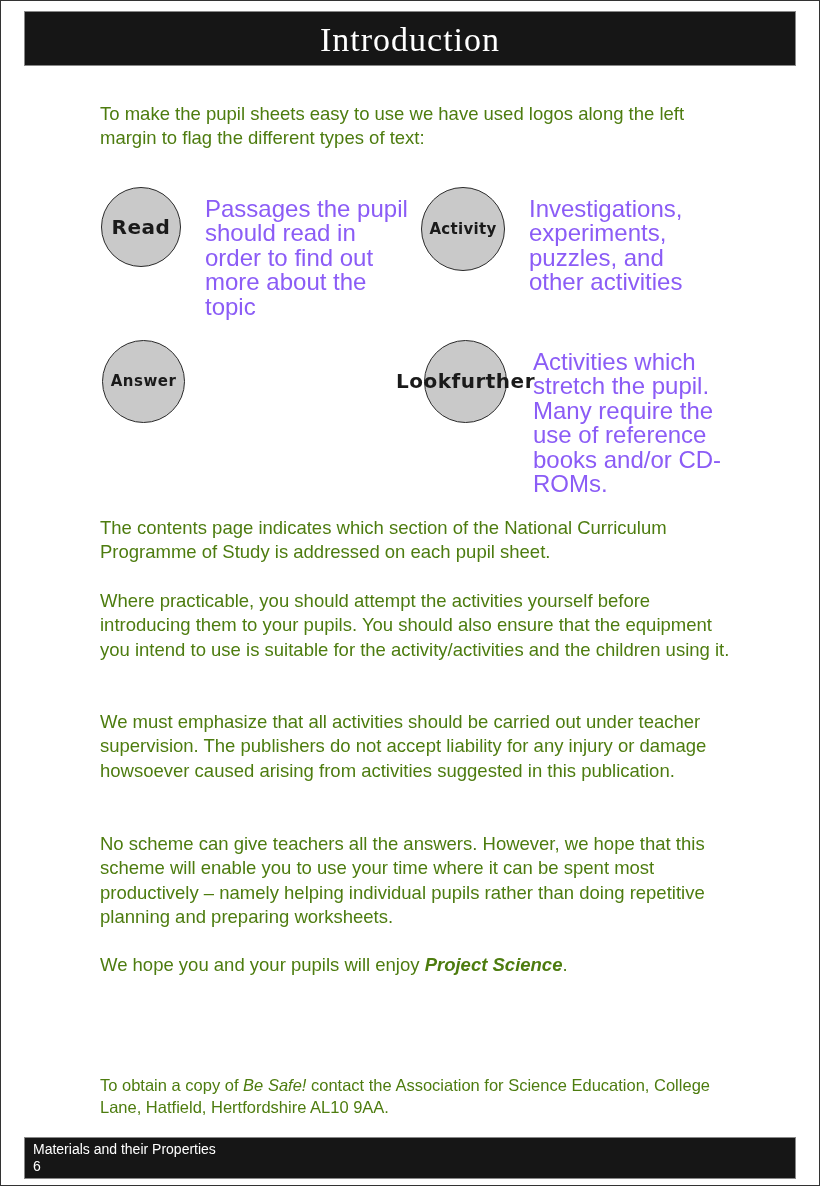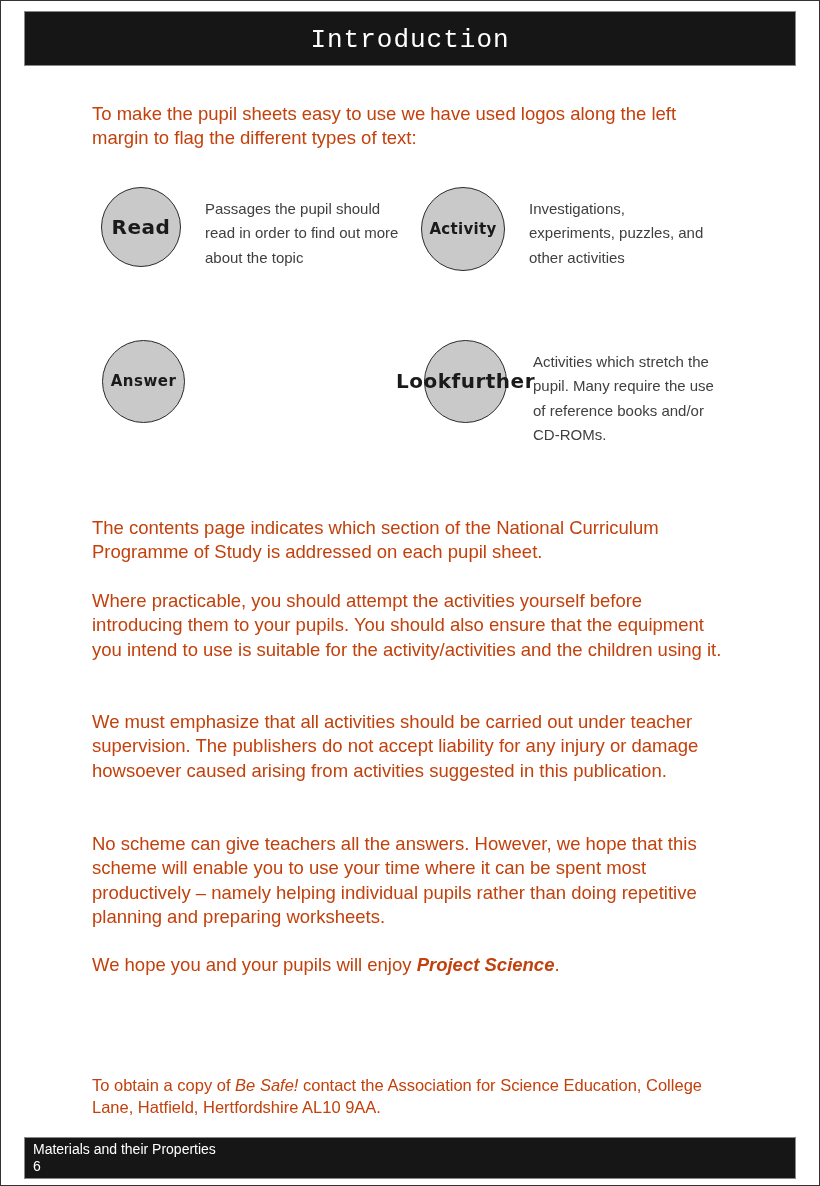--- a/index.html
+++ b/index.html
@@ -27,33 +27,33 @@
       width: 772px; height: 55px;
       background: #161616;
       border: 1px solid #888888;
       box-sizing: border-box;
       display: flex;
       align-items: center;
       justify-content: center;
     }
     .title-text {
       color: #ffffff;
-      font-family: Liberation Mono, monospace;
-      font-size: 26px;
+      font-family: Liberation Serif, serif;
+      font-size: 34px;
       letter-spacing: 1px;
       line-height: 1;
       padding-top: 2px;
     }
     .para {
       position: absolute;
-      left: 92px;
+      left: 100px;
       width: 640px;
       font-size: 18.5px;
       line-height: 24.4px;
-      color: #c2410c;
+      color: #4d7c0f;
       margin: 0;
     }
     .logo-item {
       position: absolute;
       display: flex;
       align-items: flex-start;
     }
     .logo-circle {
       width: 80px;
       height: 80px;
@@ -69,23 +69,23 @@
     }
     .logo-label {
       font-family: "DejaVu Sans", sans-serif;
       font-weight: bold;
       color: #1a1a1a;
       font-size: 20px;
       line-height: 21px;
       letter-spacing: 0.5px;
     }
     .logo-desc {
-      font-size: 15px;
+      font-size: 24px;
       line-height: 24.4px;
-      color: #404040;
+      color: #8b5cf6;
       margin: 0;
     }
     .footer-bar {
       position: absolute;
       left: 24px; top: 1137px;
       width: 772px; height: 42px;
       background: #161616;
       border: 1px solid #888888;
       box-sizing: border-box;
       padding: 3px 0 16px 8px;

